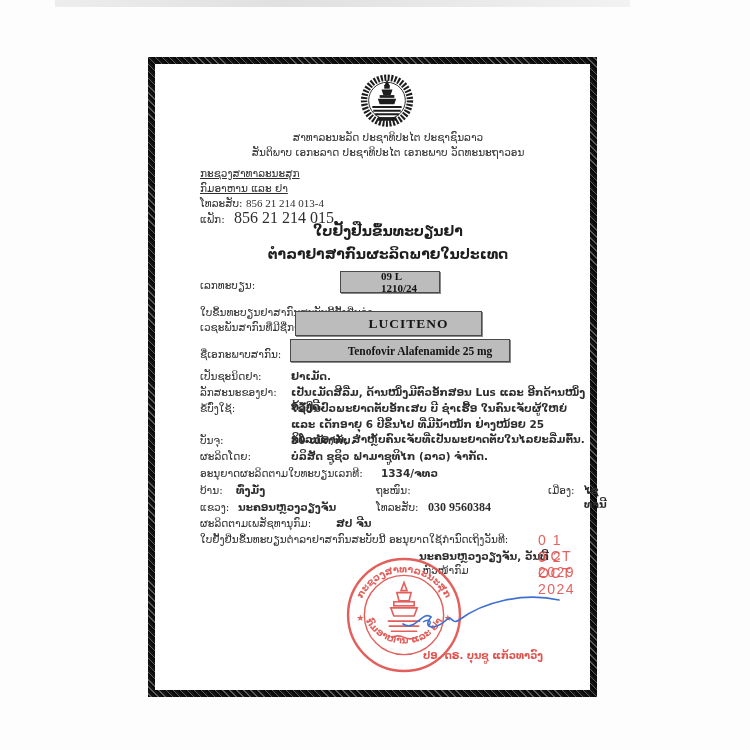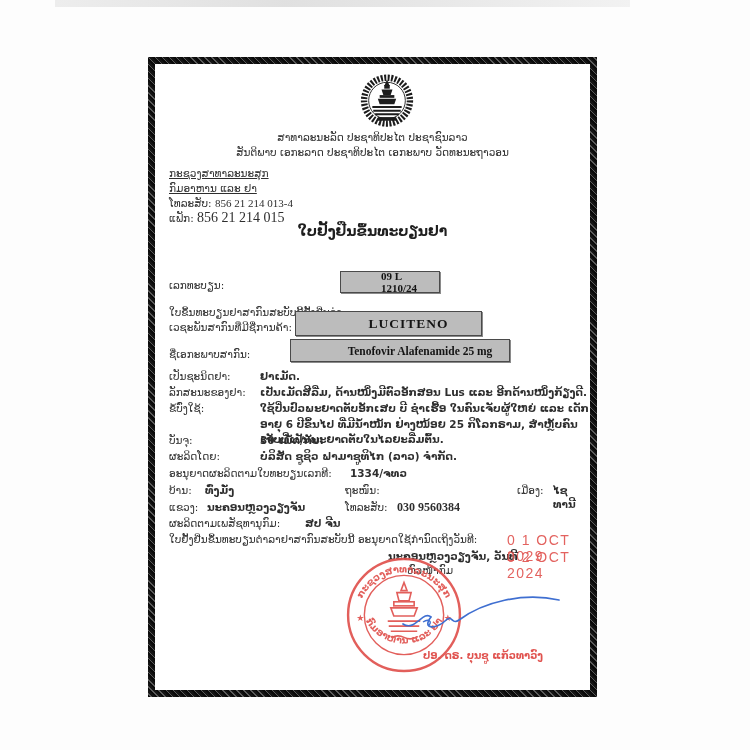--- a/index.html
+++ b/index.html
@@ -8,21 +8,21 @@
   .canvas { position: relative; width: 750px; height: 750px; background: #fdfdfd; }
   .scan-artifact { position: absolute; left: 55px; top: 0; width: 575px; height: 7px;
     background: linear-gradient(to right, #e9e9e9, #d9d9d9 40%, #efefef); opacity: .8; }
 
   .document { position: absolute; left: 148px; top: 57px; width: 449px; height: 640px;
     background: #ffffff;
     border: 7px solid #1c1c1c;
     border-image: repeating-linear-gradient(45deg, #0a0a0a 0 2px, #5a5a5a 2px 3px, #141414 3px 5px) 7; }
   .inner { position: absolute; left: 0; top: 0; width: 435px; height: 626px; }
 
-  .abs { position: absolute; }
+  .abs { position: absolute; padding-left: 31px; }
   .center { left: 0; width: 435px; text-align: center; }
   .lao { font-size: 10.5px; line-height: 14px; color: #2e2e2e; }
   .bold { font-weight: bold; }
   .underline { text-decoration: underline; }
   .serif { font-family: Liberation Serif, serif; }
   .title-line { font-size: 14px; font-weight: bold; color: #1f1f1f; }
 
   .graybox { position: absolute; background: #bcbcbc; border: 1.5px solid #4a4a4a;
     display: flex; align-items: center; justify-content: center;
     font-family: "Liberation Serif", serif; font-weight: bold; color: #141414;
@@ -65,24 +65,25 @@
       <div class="abs center lao" style="top:81px">ສັນຕິພາບ ເອກະລາດ ປະຊາທິປະໄຕ ເອກະພາບ ວັດທະນະຖາວອນ</div>
 
       <div class="abs lao underline" style="left:14px; top:102px">ກະຊວງສາທາລະນະສຸກ</div>
       <div class="abs lao underline" style="left:14px; top:117px">ກົມອາຫານ ແລະ ຢາ</div>
       <div class="abs lao" style="left:14px; top:132px">
         <span>ໂທລະສັບ:</span>
         <span class="serif" style="font-size:11px">856 21 214 013-4</span>
       </div>
       <div class="abs lao" style="left:14px; top:147px">
         <span>ແຟັກ:</span>
-        <span class="serif" style="font-size:14px; margin-left:0">856 21 214 015</span>
+        <span class="serif" style="font-size:16px; margin-left:6px">856 21 214 015</span>
       </div>
 
       <div class="abs center title-line" style="top:159px">ໃບຢັ້ງຢືນຂຶ້ນທະບຽນຢາ</div>
+      <div class="abs center title-line" style="top:182px">ຕຳລາຢາສາກົນຜະລິດພາຍໃນປະເທດ</div>
 
       <div class="abs lao" style="left:14px; top:214px">ເລກທະບຽນ:</div>
       <div class="graybox" style="left:185px; top:207px; width:100px; height:22px; font-size:11px">09 L 1210/24</div>
 
       <div class="abs lao" style="left:14px; top:241px">ໃບຂຶ້ນທະບຽນຢາສາກົນສະບັບນີ້ຢັ້ງຢືນວ່າ:</div>
 
       <div class="abs lao" style="left:14px; top:256px">ເວຊະພັນສາກົນທີ່ມີຊື່ການຄ້າ:</div>
       <div class="graybox" style="left:140px; top:247px; width:187px; height:25px; font-size:13.5px; letter-spacing:1px">LUCITENO</div>
 
       <div class="abs lao" style="left:14px; top:283px">ຊື່ເອກະພາບສາກົນ:</div>

